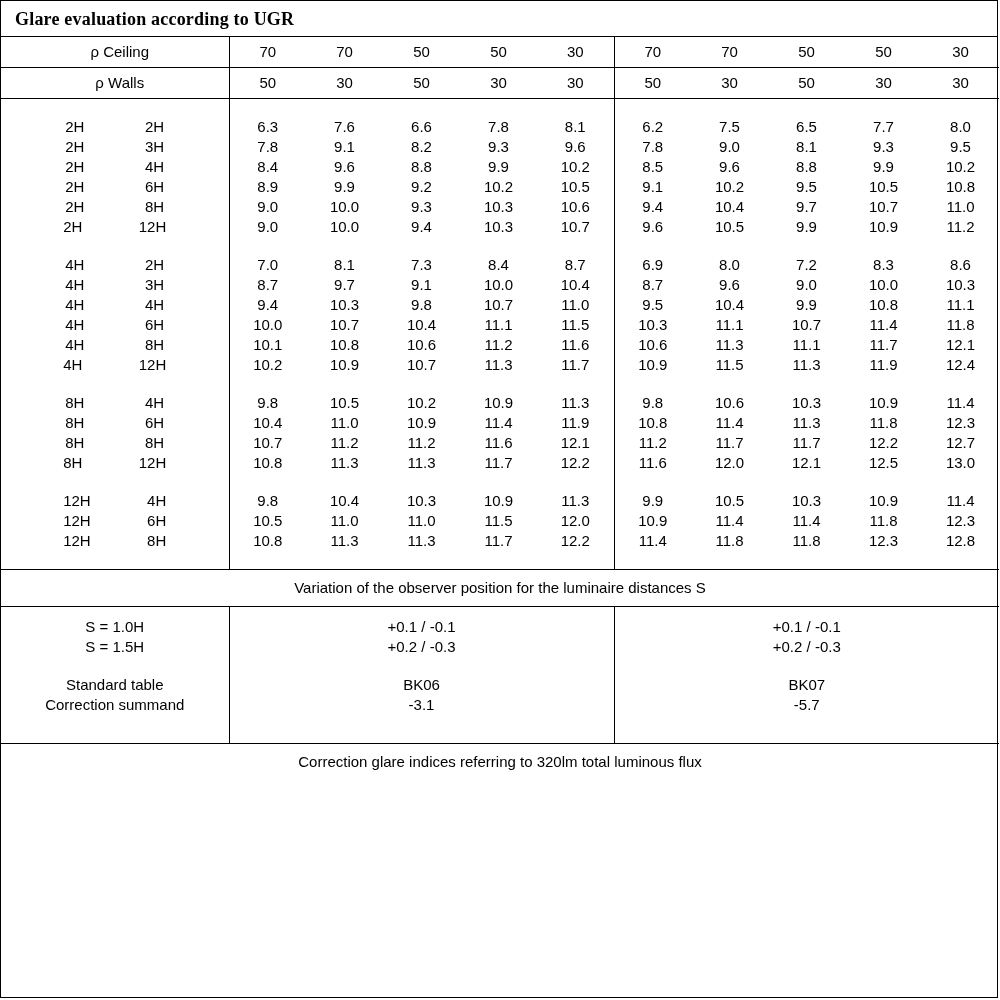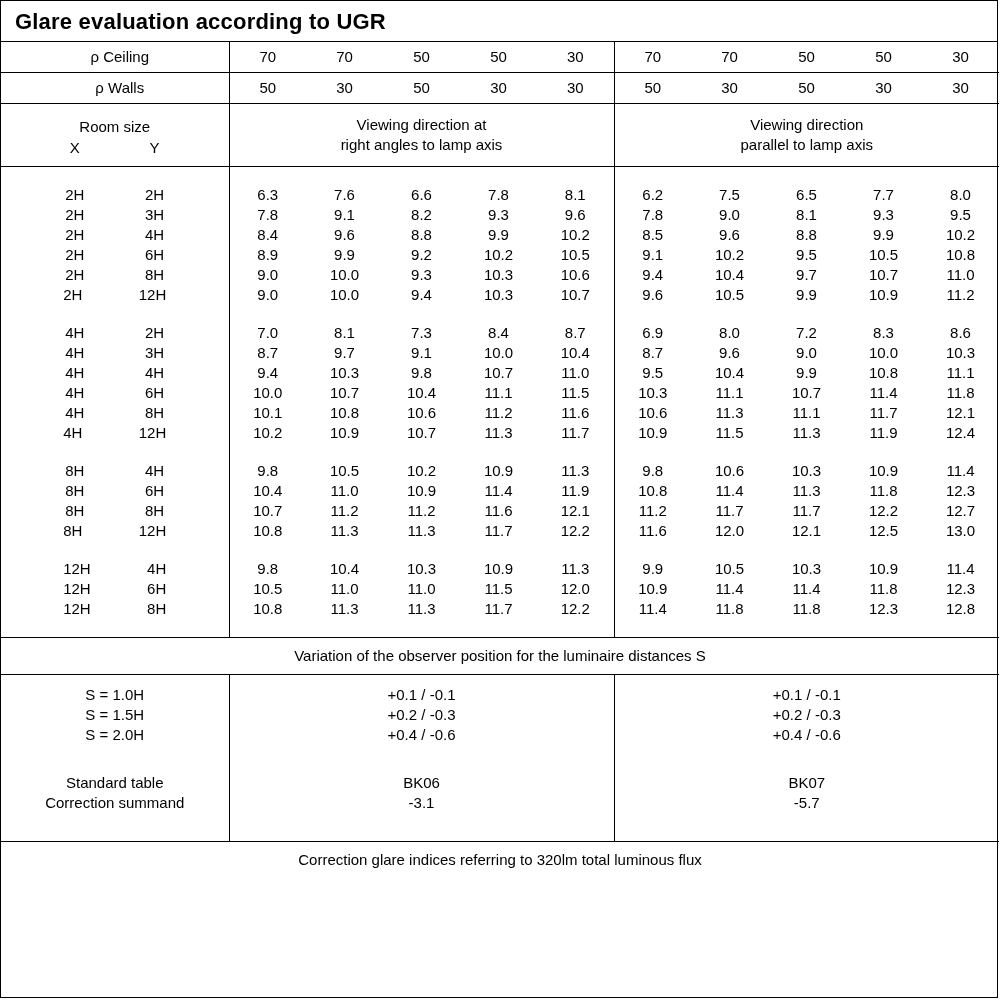--- a/index.html
+++ b/index.html
@@ -16,24 +16,25 @@
     overflow: hidden;
   }
   .sheet {
     position: relative;
     width: 998px;
     height: 998px;
     border: 1px solid #000000;
     box-sizing: border-box;
   }
   .title {
-    font-size: 22px;
+    font-size: 18px;
     font-weight: bold;
     padding: 8px 14px 6px 14px;
     letter-spacing: 0.2px;
+    font-family: Liberation Serif, serif;
   }
   .hline {
     border-top: 1px solid #000000;
     width: 100%;
   }
   table.ugr {
     border-collapse: collapse;
     width: 100%;
     table-layout: fixed;
   }
@@ -169,37 +170,20 @@
       <td>30</td>
       <td class="vline-r">30</td>
       <td>50</td>
       <td>30</td>
       <td>50</td>
       <td>30</td>
       <td>30</td>
     </tr>
 
 
-    <tr class="hdr-dir">
-      <td class="vline-r roomsize-head">
-        <span class="rs-title">Room size</span>
-        <span class="xy">
-          <span class="xcell">X</span>
-          <span class="ycell">Y</span>
-        </span>
-      </td>
-      <td colspan="5" class="vline-r sub">
-        <div>Viewing direction at</div>
-        <div>right angles to lamp axis</div>
-      </td>
-      <td colspan="5" class="sub">
-        <div>Viewing direction</div>
-        <div>parallel to lamp axis</div>
-      </td>
-    </tr>
 
     <tr class="spacer">
       <td class="vline-r"></td>
       <td></td>
           <td></td>
           <td></td>
           <td></td>
           <td class="vline-r"></td>
       <td></td>
           <td></td>
@@ -615,25 +599,20 @@
     <tr class="svar pad-top">
       <td class="lbl vline-r">S = 1.0H</td>
       <td colspan="5" class="vline-r">+0.1 / -0.1</td>
       <td colspan="5">+0.1 / -0.1</td>
     </tr>
     <tr class="svar">
       <td class="lbl vline-r">S = 1.5H</td>
       <td colspan="5" class="vline-r">+0.2 / -0.3</td>
       <td colspan="5">+0.2 / -0.3</td>
     </tr>
-    <tr class="svar pad-bot">
-      <td class="lbl vline-r">S = 2.0H</td>
-      <td colspan="5" class="vline-r">+0.4 / -0.6</td>
-      <td colspan="5">+0.4 / -0.6</td>
-    </tr>
 
     <tr class="spacer">
       <td class="vline-r"></td>
       <td></td>
           <td></td>
           <td></td>
           <td></td>
           <td class="vline-r"></td>
       <td></td>
           <td></td>

